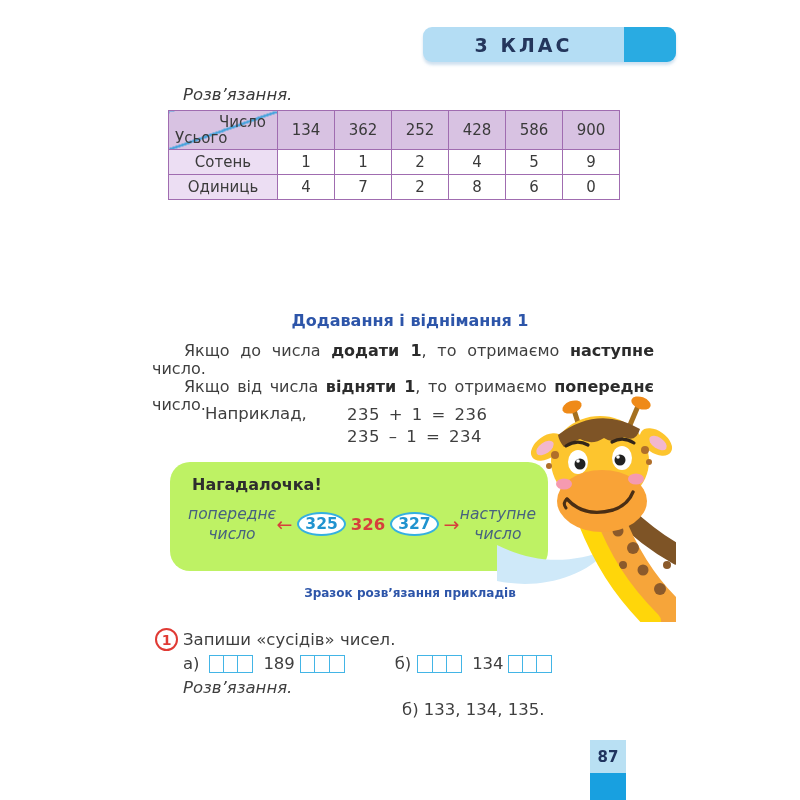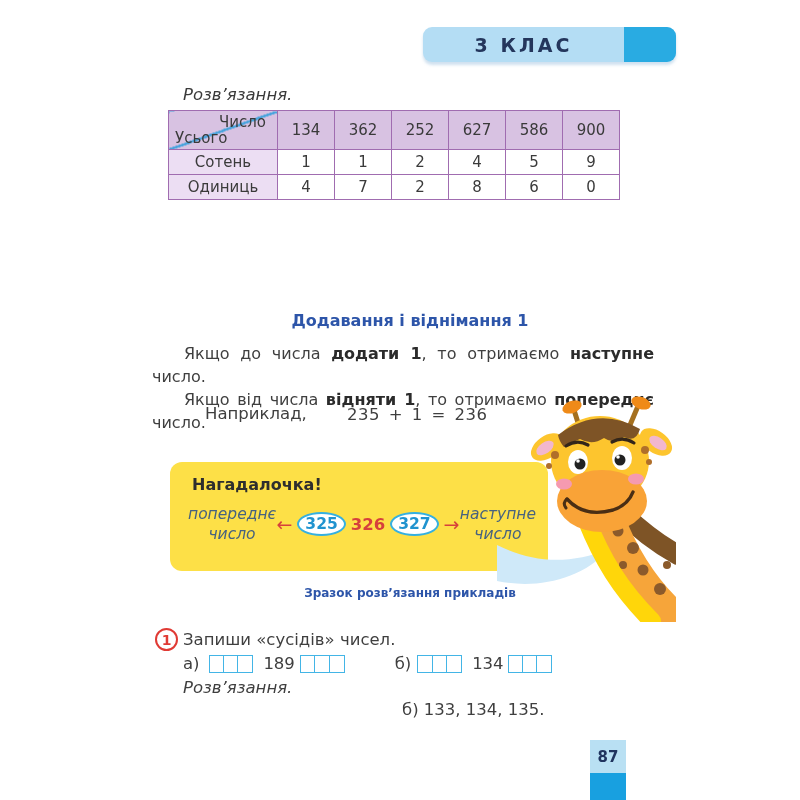--- a/index.html
+++ b/index.html
@@ -37,35 +37,35 @@
 
   
   .h-main{position:absolute;left:150px;top:258px;width:520px;text-align:center;
     font-size:18.5px;font-weight:bold;color:#333e9a;}
   .h-sub{position:absolute;left:150px;top:311px;width:520px;text-align:center;
     font-size:16px;font-weight:bold;color:#2d55a9;}
   .h-sample{position:absolute;left:150px;top:586px;width:520px;text-align:center;
     font-size:12px;font-weight:bold;color:#2d55a9;}
 
   
-  .rules{position:absolute;left:152px;top:342px;width:502px;font-size:16px;line-height:23px;}
+  .rules{position:absolute;left:152px;top:342px;width:502px;font-size:16px;line-height:18px;}
   .rules p{margin:0;}
   .rule-line{text-align:justify;text-align-last:justify;}
   .rule-line.indent{text-indent:32px;}
   .rule-line.plain{text-align:left;text-align-last:left;}
   .rules b{color:#2b2b2b;}
 
   
   .example-label{position:absolute;left:205px;top:404px;font-size:16.5px;}
   .eqs{position:absolute;left:347px;top:404px;font-size:16.5px;line-height:22px;
     word-spacing:3px;letter-spacing:.5px;}
 
   
   .bubble{position:absolute;left:170px;top:462px;width:378px;height:109px;
-    background:#fde047;border-radius:12px;}
+    background:#bef264;border-radius:20px;}
   .bubble-title{position:absolute;left:22px;top:13px;font-size:16px;font-weight:bold;color:#2e2e2e;}
   .bubble-row{position:absolute;left:18px;right:12px;top:42px;display:flex;
     align-items:center;justify-content:space-between;}
   .side-label{font-style:italic;color:#47627f;font-size:15.5px;text-align:center;line-height:20px;}
   .mid-row{display:flex;align-items:center;gap:5px;}
   .oval{border:2.5px solid #35b0e0;border-radius:50%;background:#fff;color:#2093cf;
     font-weight:bold;font-size:15.5px;padding:1px 6px;}
   .mid-num{color:#d6403c;font-weight:bold;font-size:16.5px;}
   .arrow{color:#d6403c;font-size:19px;line-height:1;}
   .bubble-tail{position:absolute;left:497px;top:541px;width:115px;height:55px;}
@@ -109,21 +109,21 @@
   <table class="pv-table">
     <tbody>
       <tr>
         <th class="corner">
           <span class="corner-top">Число</span>
           <span class="corner-bottom">Усього</span>
         </th>
         <th class="num">134</th>
         <th class="num">362</th>
         <th class="num">252</th>
-        <th class="num">627</th>
+        <th class="num">428</th>
         <th class="num">586</th>
         <th class="num">900</th>
       </tr>
       <tr>
         <td class="rowlabel">Сотень</td>
         <td class="val">1</td>
         <td class="val">1</td>
         <td class="val">2</td>
         <td class="val">4</td>
         <td class="val">5</td>
@@ -145,20 +145,21 @@
 
   <div class="rules">
     <p class="rule-line indent"><span>Якщо до числа </span><b>додати 1</b><span>, то отримаємо </span><b>наступне</b><span> число.</span></p>
     <p class="rule-line indent"><span>Якщо від числа </span><b>відняти 1</b><span>, то отримаємо </span><b>попереднє</b></p>
     <p class="rule-line plain">число.</p>
   </div>
 
   <div class="example-label">Наприклад,</div>
   <div class="eqs">
     <div>235 + 1 = 236</div>
+    <div>235 – 1 = 234</div>
   </div>
 
   <div class="bubble">
     <div class="bubble-title">Нагадалочка!</div>
     <div class="bubble-row">
       <div class="side-label">
         <div>попереднє</div>
         <div>число</div>
       </div>
       <div class="mid-row">

